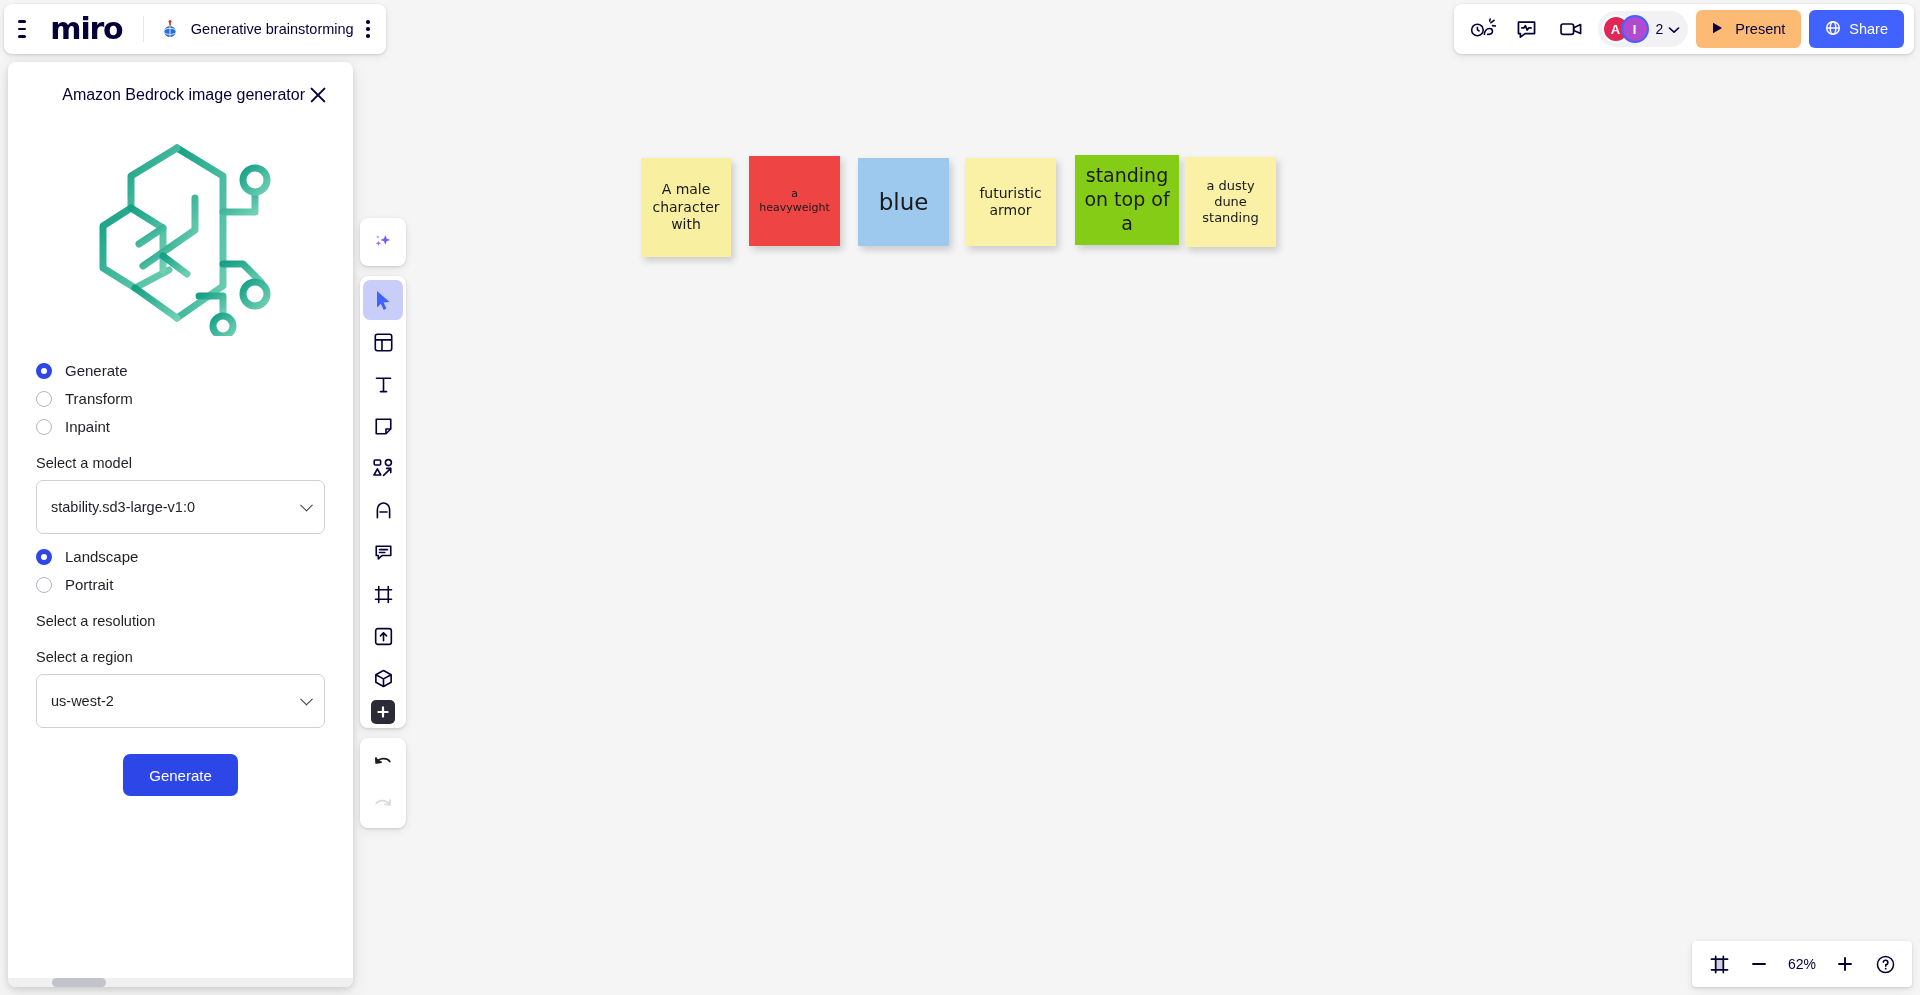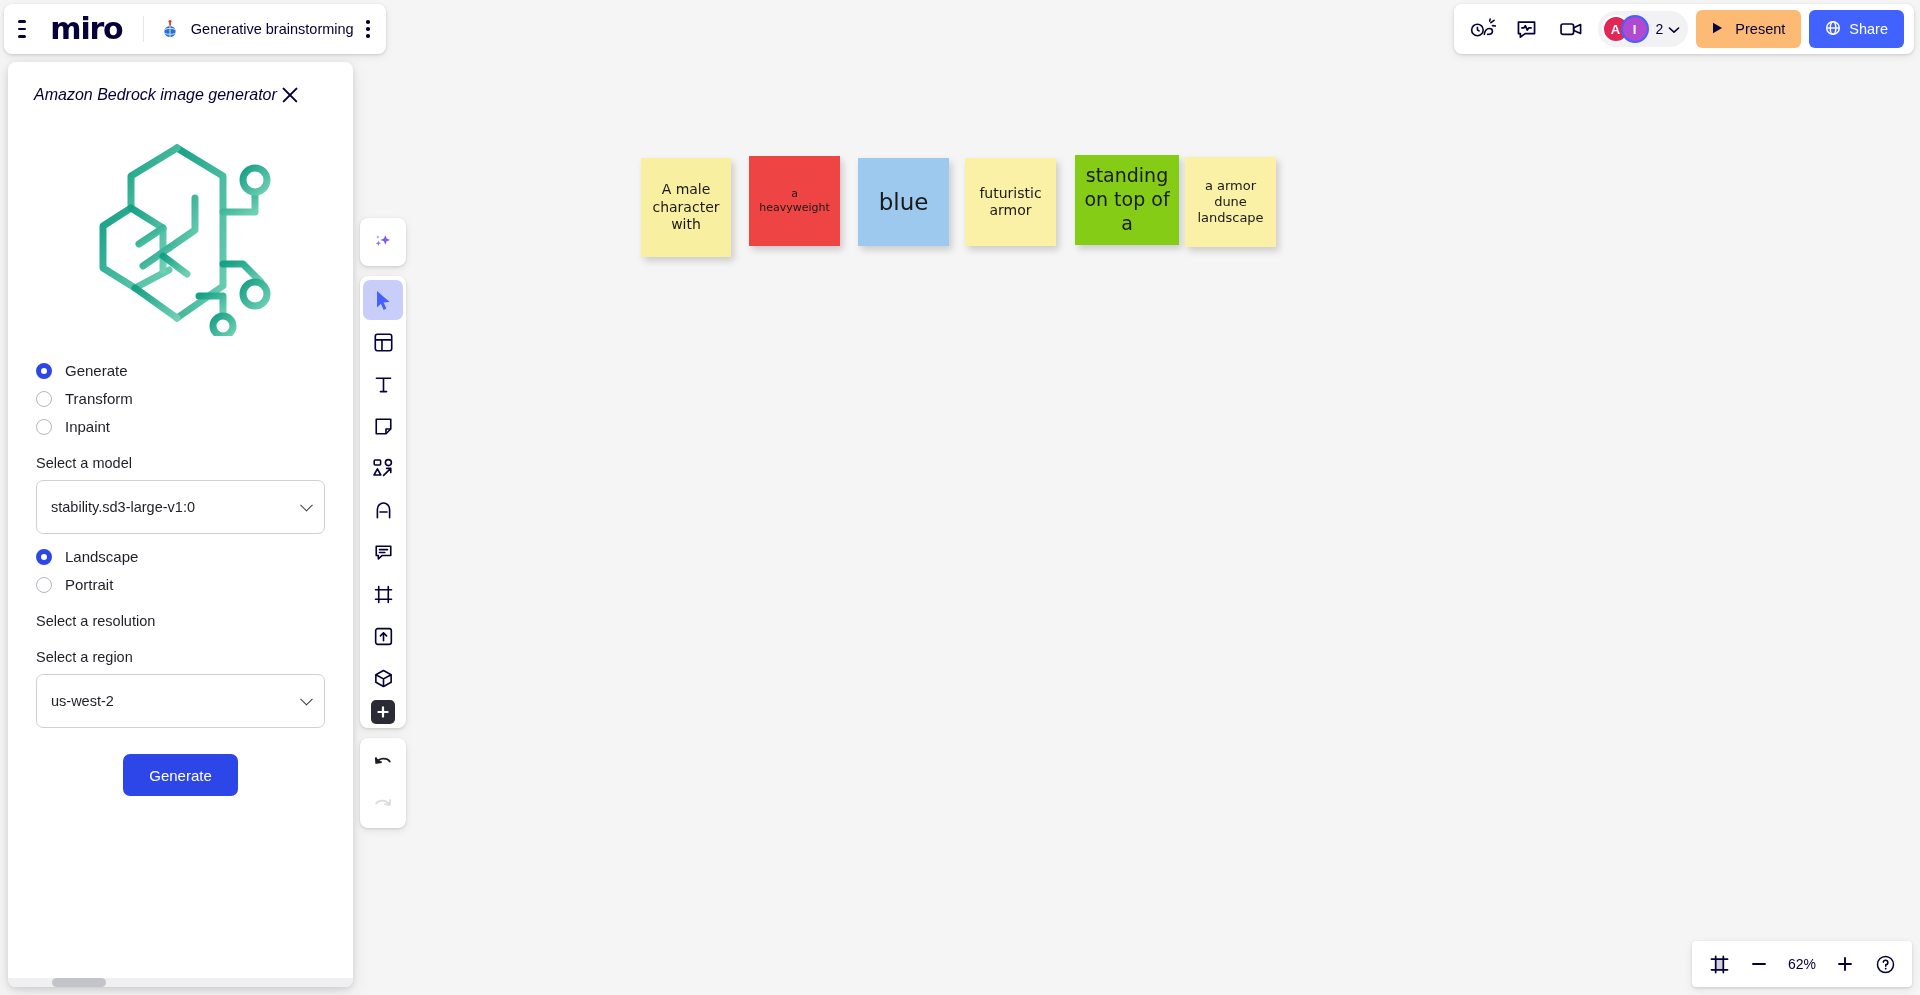--- a/index.html
+++ b/index.html
@@ -81,23 +81,22 @@
 
   
   .panel {
     position: absolute; top: 62px; left: 8px;
     width: 345px; height: 925px;
     background: #fff; border-radius: 8px;
     box-shadow: 0 2px 6px rgba(0,0,0,.12), 0 6px 20px rgba(0,0,0,.08);
     display: flex; flex-direction: column; overflow: hidden;
   }
   .panel-head {
-    display: flex; align-items: center; justify-content: flex-start;
+    display: flex; align-items: center; justify-content: flex-end;
     padding: 20px 22px 6px 26px;
-    font-style: italic;
   }
   .panel-title { font-size: 16px; color: #050038; }
   .panel-close { width: 26px; height: 26px; cursor: pointer; position: relative; }
   .panel-close::before, .panel-close::after {
     content: ""; position: absolute; left: 3px; top: 12px;
     width: 20px; height: 1.8px; background: #050038; border-radius: 2px;
   }
   .panel-close::before { transform: rotate(45deg); }
   .panel-close::after  { transform: rotate(-45deg); }
 
@@ -194,21 +193,21 @@
 <div id="app">
 
   <div class="canvas"></div>
 
   <div id="notes-layer">
       <div class="note" style="left: 641px; top: 158px; width: 90px; height: 99px; background: rgb(248, 240, 160); font-size: 14px;">A male character with</div>
       <div class="note" style="left: 749px; top: 156px; width: 91px; height: 90px; background: #ef4444; font-size: 11px;">a heavyweight</div>
       <div class="note" style="left: 858px; top: 158px; width: 91px; height: 88px; background: rgb(158, 201, 239); font-size: 23px;">blue</div>
       <div class="note" style="left: 965px; top: 158px; width: 91px; height: 88px; background: rgb(250, 240, 166); font-size: 14px;">futuristic armor</div>
       <div class="note" style="left: 1075px; top: 155px; width: 104px; height: 90px; background: #84cc16; font-size: 19px;">standing on top of a</div>
-      <div class="note" style="left: 1185px; top: 157px; width: 91px; height: 90px; background: rgb(250, 240, 166); font-size: 13px;">a armor dune landscape</div>
+      <div class="note" style="left: 1185px; top: 157px; width: 91px; height: 90px; background: rgb(250, 240, 166); font-size: 13px;">a dusty dune standing</div>
     </div>
 
   <div class="topbar-left">
     <div class="hamburger">
       <i></i>
         <i></i>
         <i></i>
     </div>
     <div class="miro-logo">miro</div>
     <div class="divider-v"></div>

